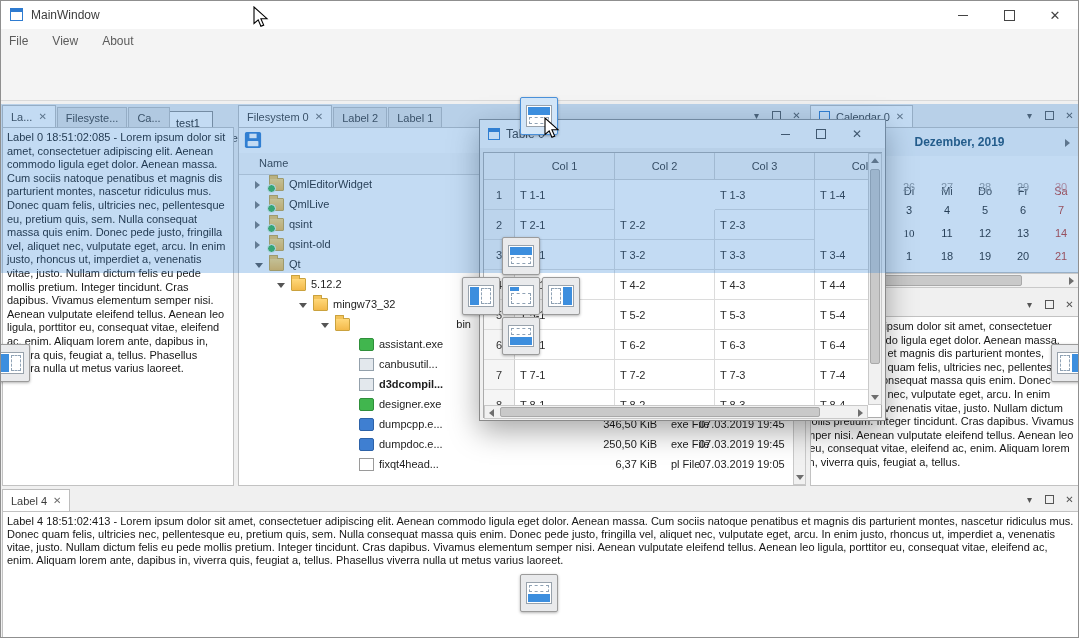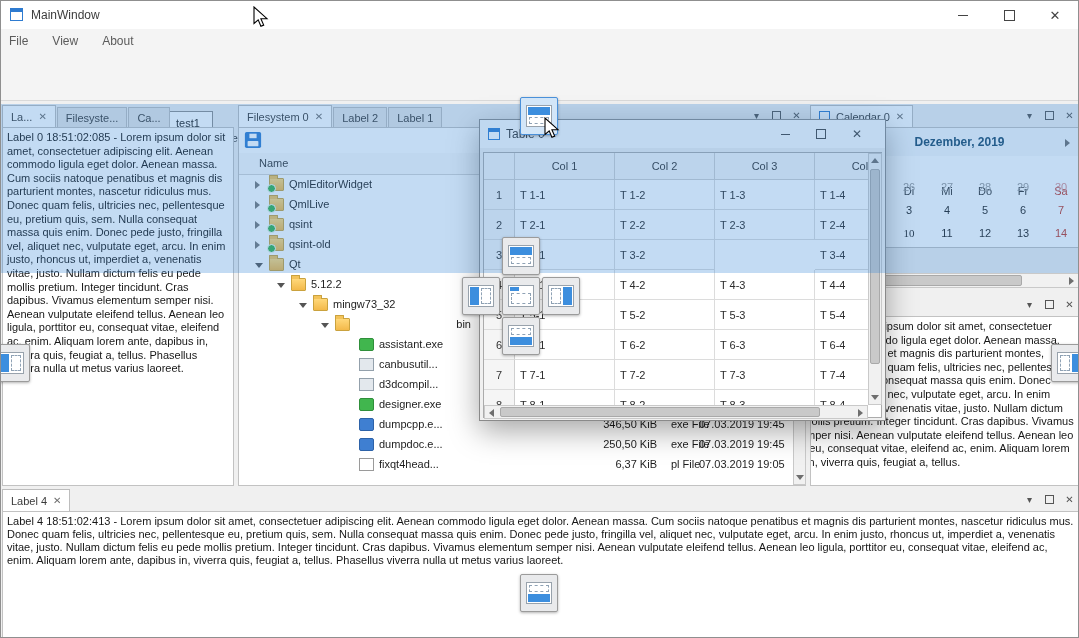--- a/index.html
+++ b/index.html
@@ -81,21 +81,21 @@
   
   .sb { position:absolute; background:#f1f1f1; border:1px solid #c9c9c9; }
   .sb-handle { position:absolute; background:#c9c9c9; border:1px solid #a9a9a9; border-radius:2px; }
   .tri { width:0; height:0; position:absolute; }
   .tri-up    { border-left:4px solid transparent; border-right:4px solid transparent; border-bottom:5px solid #6e6e6e; }
   .tri-down  { border-left:4px solid transparent; border-right:4px solid transparent; border-top:5px solid #6e6e6e; }
   .tri-left  { border-top:4px solid transparent; border-bottom:4px solid transparent; border-right:5px solid #6e6e6e; }
   .tri-right { border-top:4px solid transparent; border-bottom:4px solid transparent; border-left:5px solid #6e6e6e; }
 
   
-  #cal-body { position:absolute; left:809px; top:126px; width:269px; height:121px; background:#fff; border:1px solid #c2c2c2; overflow:hidden; }
+  #cal-body { position:absolute; left:809px; top:126px; width:269px; height:146px; background:#fff; border:1px solid #c2c2c2; overflow:hidden; }
   #cal-nav { position:absolute; left:0; top:0; right:0; height:28px; background:#f6f8fa; }
   #cal-title { position:absolute; left:30px; right:0; top:7px; text-align:center; font-weight:bold; font-size:12px; color:#1b4a6b; }
   #cal-dayrow { position:absolute; left:0; top:30px; right:0; height:18px; }
   #cal-weeks { position:absolute; left:0; top:48px; right:0; bottom:0; }
   .cal-cell { position:absolute; width:38px; height:23px; text-align:center; line-height:23px; color:#1d1d1d; }
   .cal-dh { height:18px; line-height:18px; color:#333;margin-top:24px; }
   .muted { color:#9a9a9a; }
   .weekend { color:#c0392b; }
   .muted-weekend { color:#d98f8f; }
 
@@ -273,21 +273,21 @@
     <div class="tree-row" style="top: 160px;">
       <span class="ticon app-green" style="left: 120px;"></span>
       <span class="tname" style="left: 140px; width: 92px;">assistant.exe</span>
     </div>
     <div class="tree-row" style="top: 180px;">
       <span class="ticon app-gray" style="left: 120px;"></span>
       <span class="tname" style="left: 140px; width: 92px;">canbusutil...</span>
     </div>
     <div class="tree-row" style="top: 200px;">
       <span class="ticon app-gray" style="left: 120px;"></span>
-      <span class="tname" style="left: 140px; width: 92px;">d3dcompil...</span>
+      <span class="tname" style="left: 140px; width: 92px; font-weight: bold;">d3dcompil...</span>
     </div>
     <div class="tree-row" style="top: 220px;">
       <span class="ticon app-green" style="left: 120px;"></span>
       <span class="tname" style="left: 140px; width: 92px;">designer.exe</span>
     </div>
     <div class="tree-row" style="top: 240px; padding-left: 8px;">
       <span class="ticon app-blue" style="left: 120px;"></span>
       <span class="tname" style="left: 140px; width: 92px;">dumpcpp.e...</span>
       <span class="tsize">346,50 KiB</span>
       <span class="ttype">exe File</span>
@@ -423,35 +423,34 @@
     <div id="tbl-cols">
         <div class="tbl-colhdr" style="left: 31px;">Col 1</div>
         <div class="tbl-colhdr" style="left: 131px;">Col 2</div>
         <div class="tbl-colhdr" style="left: 231px;">Col 3</div>
         <div class="tbl-colhdr" style="left: 331px;">Col 4</div>
       </div>
     <div id="tbl-body">
         <div class="tbl-row" style="top: 0px;">
           <div class="tbl-rowhdr">1</div>
           <div class="tbl-cell" style="left: 31px;">T 1-1</div>
-          <div class="tbl-cell" style="left: 131px;">T 1-2</div>
           <div class="tbl-cell" style="left: 231px;">T 1-3</div>
           <div class="tbl-cell" style="left: 331px;">T 1-4</div>
         </div>
         <div class="tbl-row" style="top: 30px;">
           <div class="tbl-rowhdr">2</div>
           <div class="tbl-cell" style="left: 31px;">T 2-1</div>
           <div class="tbl-cell" style="left: 131px;">T 2-2</div>
           <div class="tbl-cell" style="left: 231px;">T 2-3</div>
-          <div class="tbl-cell" style="left: 331px;">T 2-4</div>
         </div>
         <div class="tbl-row" style="top: 60px;">
           <div class="tbl-rowhdr">3</div>
           <div class="tbl-cell" style="left: 31px;">T 3-1</div>
           <div class="tbl-cell" style="left: 131px;">T 3-2</div>
+          <div class="tbl-cell" style="left: 231px;">T 3-3</div>
           <div class="tbl-cell" style="left: 331px;">T 3-4</div>
         </div>
         <div class="tbl-row" style="top: 90px;">
           <div class="tbl-rowhdr">4</div>
           <div class="tbl-cell" style="left: 31px;">T 4-1</div>
           <div class="tbl-cell" style="left: 131px;">T 4-2</div>
           <div class="tbl-cell" style="left: 231px;">T 4-3</div>
           <div class="tbl-cell" style="left: 331px;">T 4-4</div>
         </div>
         <div class="tbl-row" style="top: 120px;">

